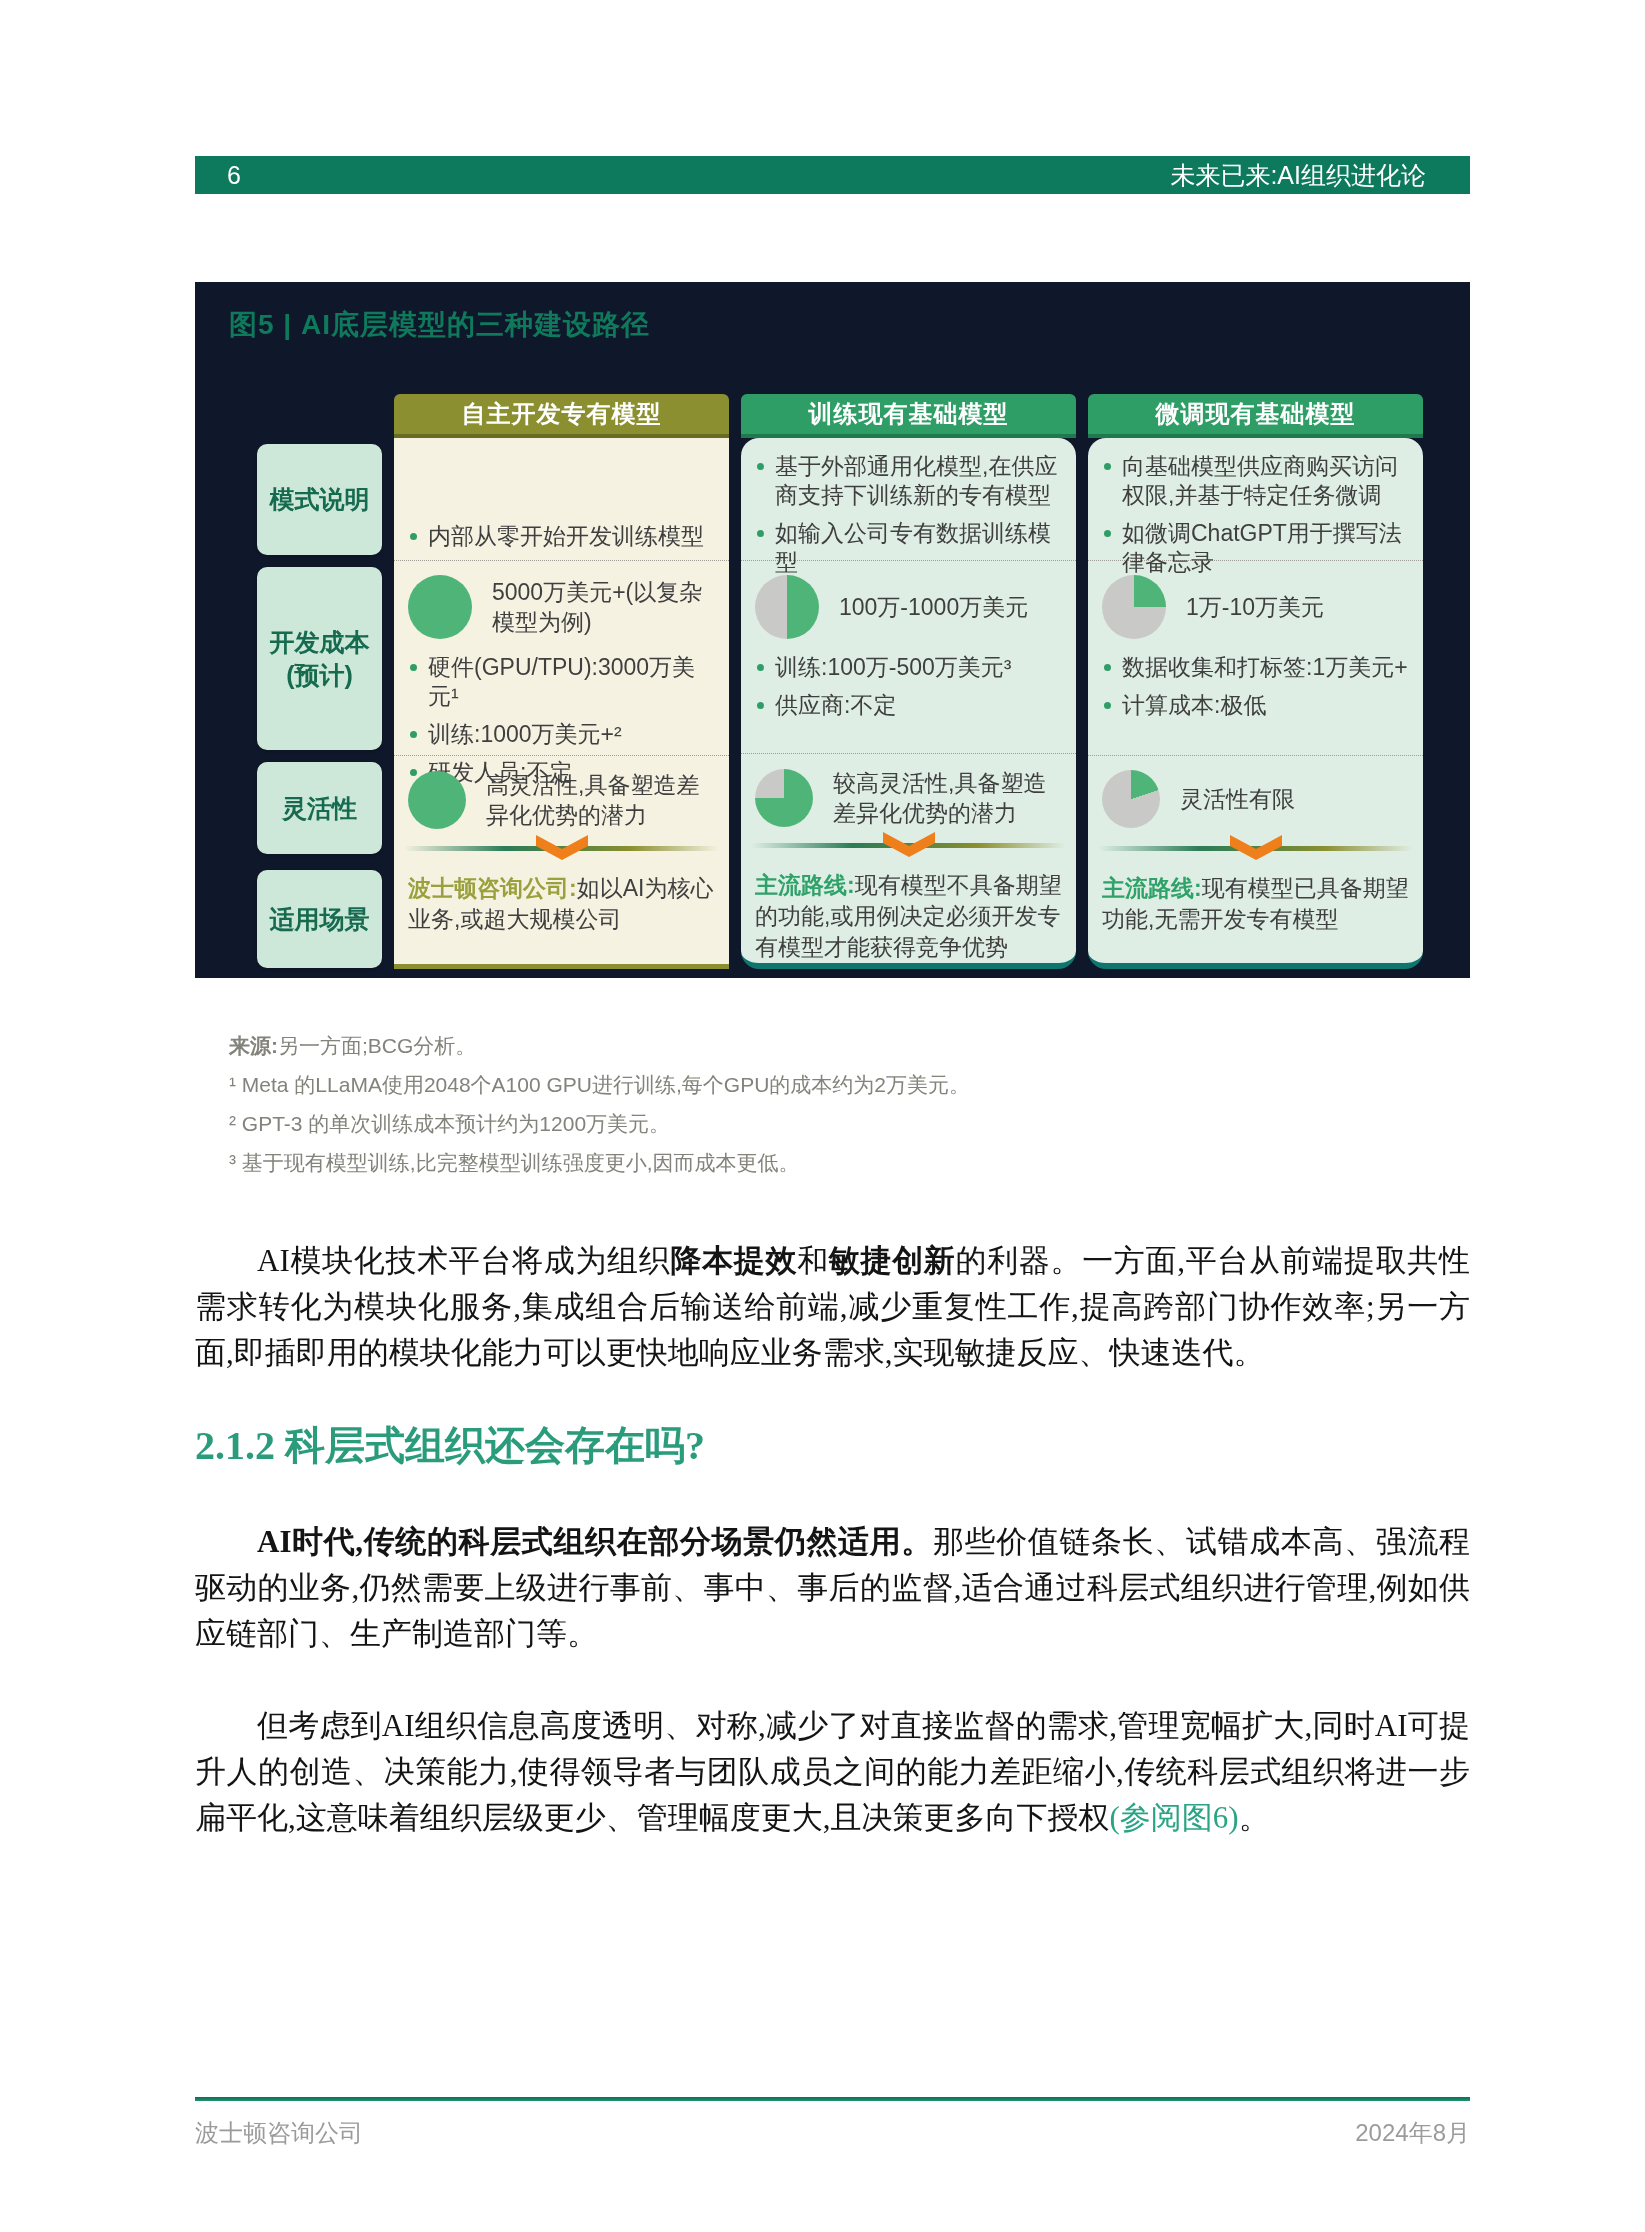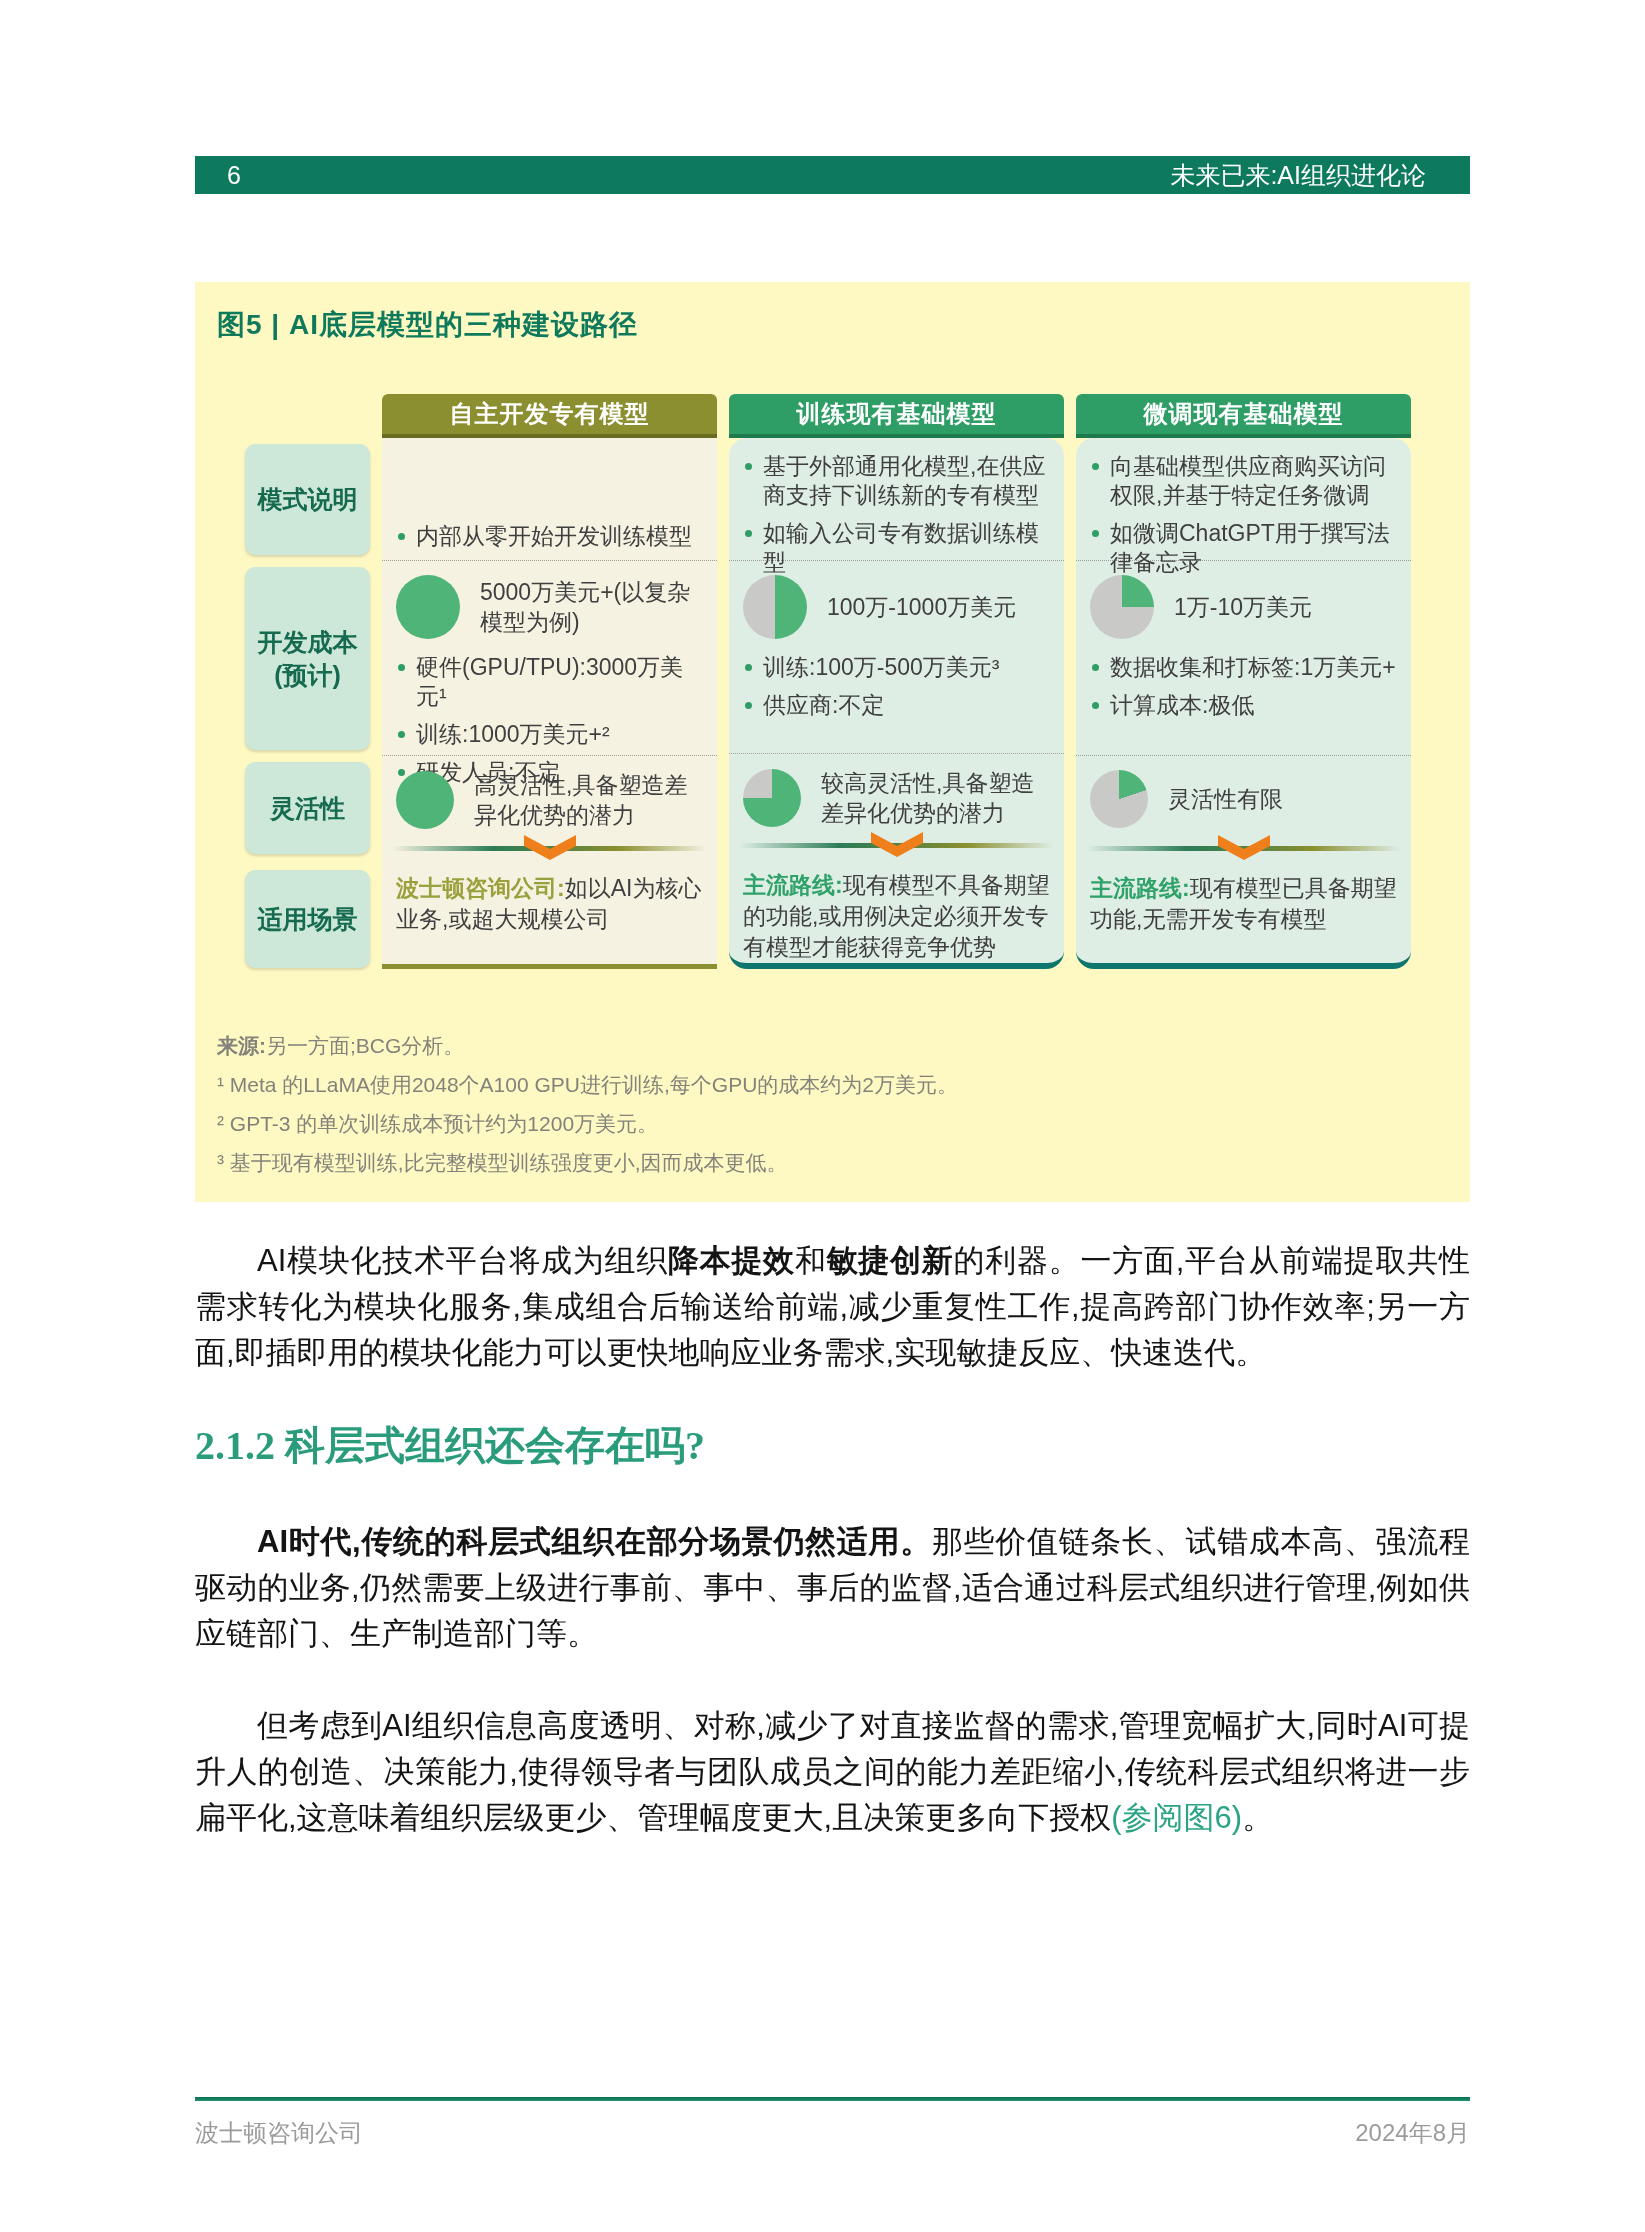--- a/index.html
+++ b/index.html
@@ -5,22 +5,22 @@
   html,body{margin:0;padding:0;background:#fff;}
   .page{position:relative;width:1646px;height:2233px;background:#ffffff;overflow:hidden;
         font-family:"Liberation Sans",sans-serif;}
 
   
   .topbar{position:absolute;left:195px;top:156px;width:1275px;height:38px;background:#0d7a5e;
           color:#fff;display:flex;align-items:center;justify-content:space-between;
           padding:0 44px 0 32px;box-sizing:border-box;font-size:25px;}
 
   
-  .figure{position:absolute;left:195px;top:282px;width:1275px;height:920px;background:#fef9c3;
-          box-sizing:border-box;padding:24px 22px;}
+  .figure{position:absolute;left:195px;top:282px;width:1275px;height:696px;background:#0f172a;
+          box-sizing:border-box;padding:24px 34px;}
   .fig-title{margin:0;font-size:28px;font-weight:bold;color:#0e7a5b;letter-spacing:1px;}
 
   .ftable{display:flex;gap:12px;margin:50px 0 0 28px;}
   .labels{width:125px;display:flex;flex-direction:column;flex:none;}
   .labels .spacer{height:50px;}
   .label-cell{background:#cde7d8;border-radius:10px;color:#156a50;font-weight:bold;font-size:25px;
               display:flex;align-items:center;justify-content:center;text-align:center;
               box-shadow:0 2px 3px rgba(0,0,0,.15);white-space:pre-line;line-height:1.3;}
   .lc1{height:111px;margin-bottom:12px;}
   .lc2{height:183px;margin-bottom:12px;}
@@ -65,21 +65,21 @@
   .green{color:#2fa269;}
   .link{color:#2aa484;}
 
   .fig-notes{margin-top:62px;}
   .fig-notes p{margin:0 0 9px;font-size:21px;color:#83837b;line-height:30px;}
   .fig-notes .src-label{font-weight:bold;}
 
   
   .main{position:absolute;left:195px;top:1202px;width:1275px;}
   .para{margin:0;font-size:31px;line-height:46px;text-align:justify;text-indent:62px;
-        color:#141414;font-family:Liberation Sans, sans-serif;}
+        color:#141414;font-family:Liberation Serif, serif;}
   .p1{margin-top:36px;}
   .subhead{margin:42px 0 0;font-size:40px;color:#2a9c7c;font-weight:bold;
            font-family:"Liberation Serif",serif;}
   .p2{margin-top:46px;}
   .p3{margin-top:46px;}
 
   
   .rule{position:absolute;left:195px;top:2097px;width:1275px;height:4px;
         background:linear-gradient(180deg,#0a6e54,#22926d);}
   .foot-row{position:absolute;left:195px;top:2117px;width:1275px;display:flex;

